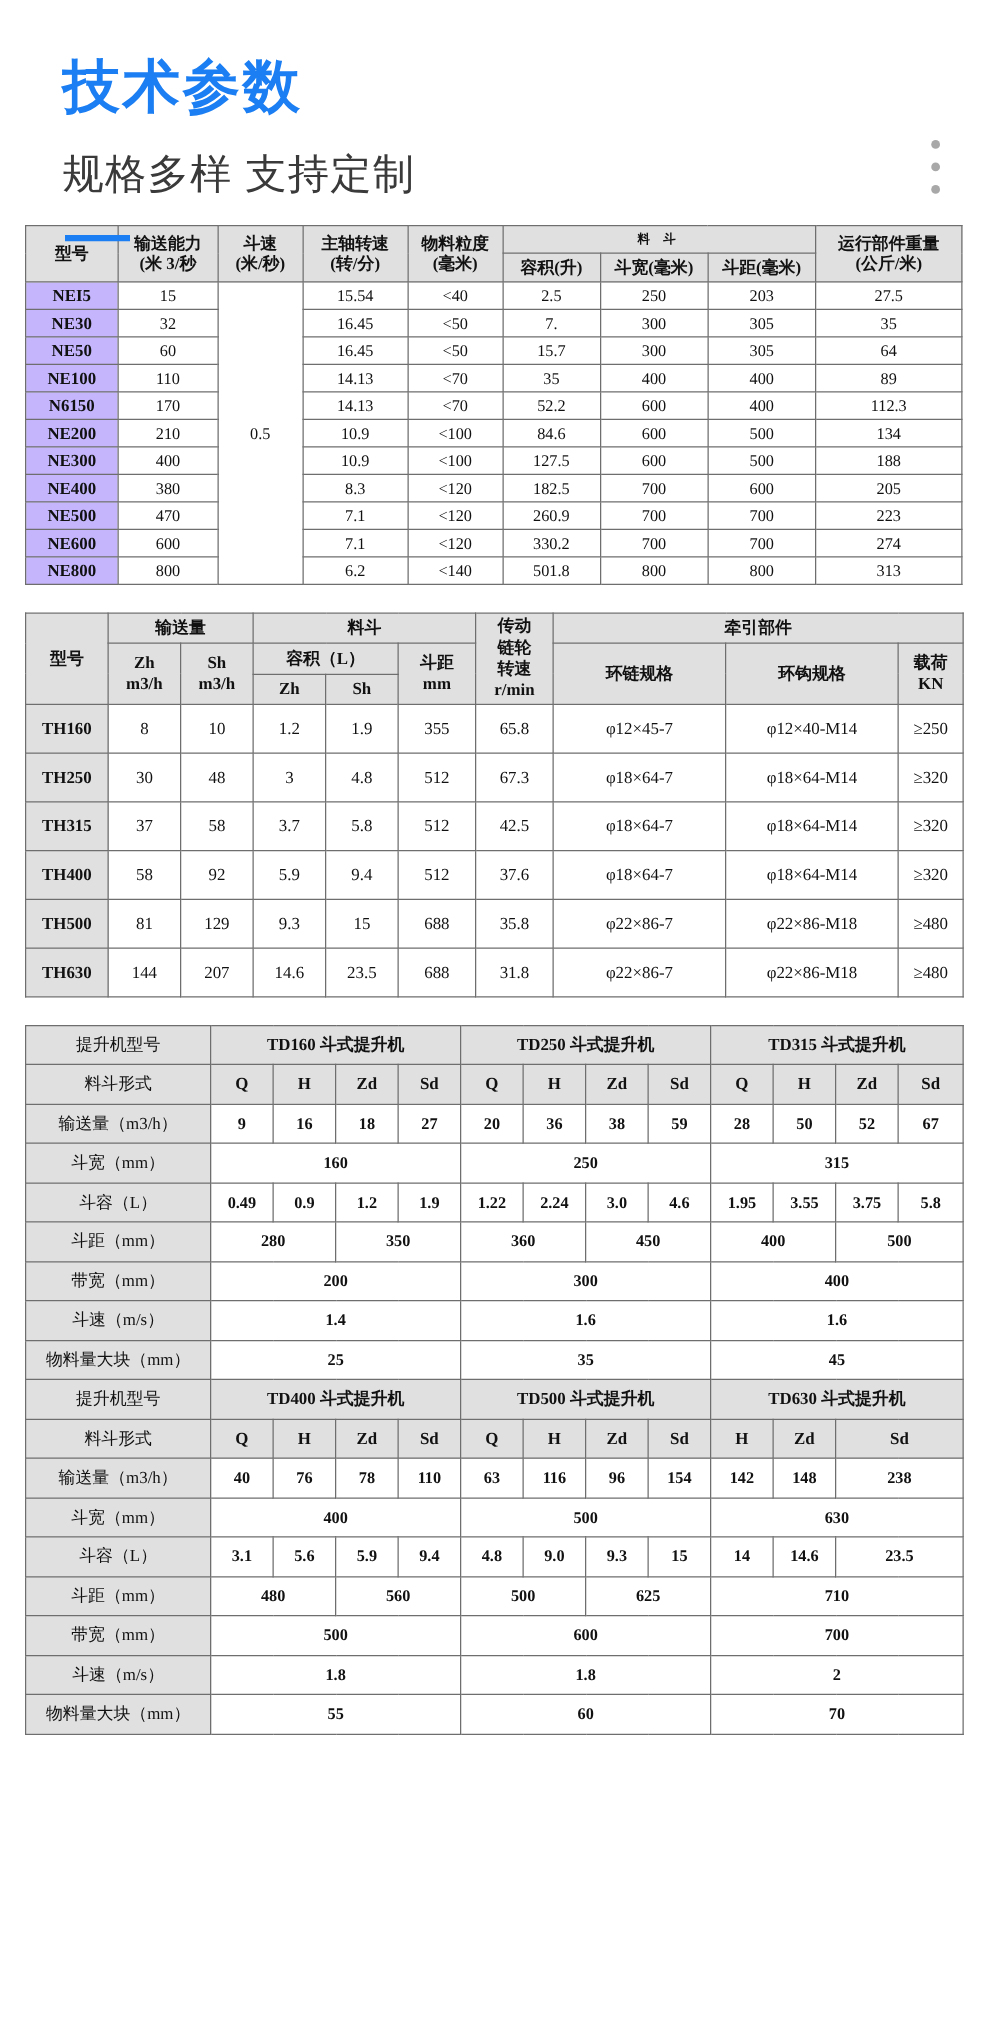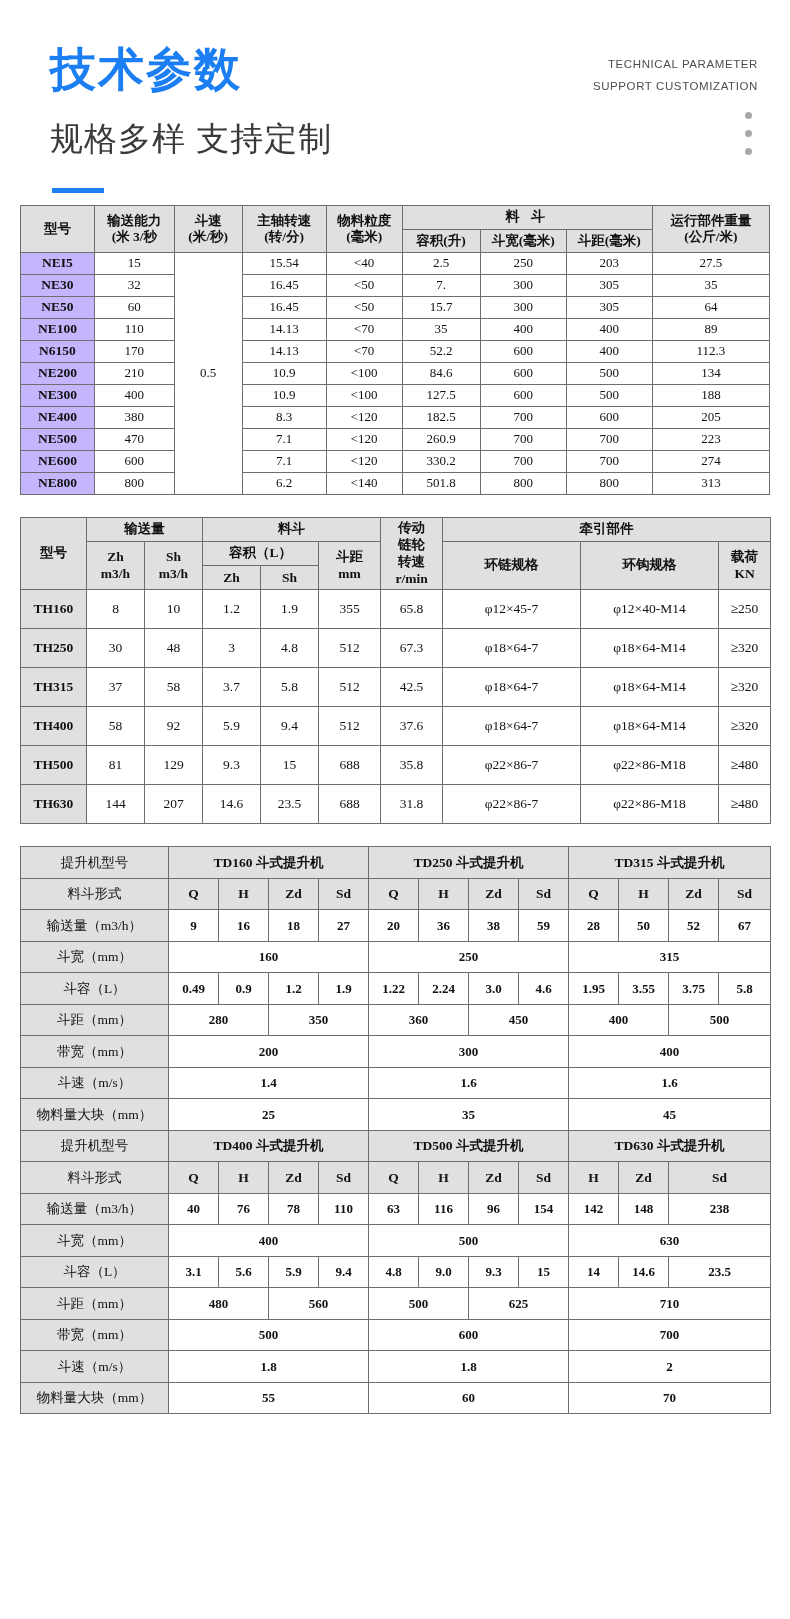--- a/index.html
+++ b/index.html
@@ -7,21 +7,21 @@
   body {
     width: 790px;
     min-height: 1619px;
     background: #ffffff;
     font-family: "Liberation Serif", "DejaVu Serif", serif;
     color: #000;
   }
   .page { width:790px; position:relative; }
 
   
-  .header { position:relative; padding: 30px 20px 0 20px; height:205px; }
+  .header { position:relative; padding: 30px 20px 0 20px; height:180px; }
   .title-main {
     font-family: "Liberation Sans", "DejaVu Sans", sans-serif;
     font-weight: bold;
     font-size: 46px;
     color: #1b7ef2;
     letter-spacing: 2px;
     line-height: 1.1;
     margin-left: 30px;
     margin-top: 14px;
   }
@@ -68,21 +68,21 @@
     color:#111;
   }
   .hd { background: #e0e0e0; font-weight: bold; }
   .rowhd { background: #e0e0e0; font-weight: normal; }
 
   
   #t1 { margin-top: 0px; }
   #t1 td { font-size: 13px; padding: 1px 2px; height: 22px; }
   #t1 .hd { font-size: 13.5px; line-height: 1.2; padding: 3px 2px; }
   #t1 .model { background:#c4b5fd; font-weight:bold; font-size:13.5px; }
-  #t1 .grp { font-size: 14px; letter-spacing: 4px; font-weight:bold; }
+  #t1 .grp { font-size: 10px; letter-spacing: 4px; font-weight:bold; }
 
   
   #t2 { margin-top: 22px; }
   #t2 td { font-size: 13px; height: 24px; padding: 2px; }
   #t2 .hd { font-size: 13.5px; line-height: 1.25; }
   #t2 .datarow td { height: 39px; font-size: 13.5px; }
   #t2 .model { background:#e0e0e0; font-weight:bold; font-size:13.5px; }
   #t2 .vstack { line-height:1.25; }
 
   
@@ -96,24 +96,20 @@
 </style>
 </head>
 <body>
 
 <div class="page">
 
   <div class="header">
     <div class="title-main">技术参数</div>
     <div class="title-sub">规格多样 支持定制</div>
     <div class="title-rule"></div>
-    <div class="header-right">
-      <div>TECHNICAL PARAMETER</div>
-      <div>SUPPORT CUSTOMIZATION</div>
-    </div>
     <div class="dots">
       <span></span>
       <span></span>
       <span></span>
     </div>
   </div>
 
   <div class="tbl-wrap">
     <table id="t1">
       <colgroup>

